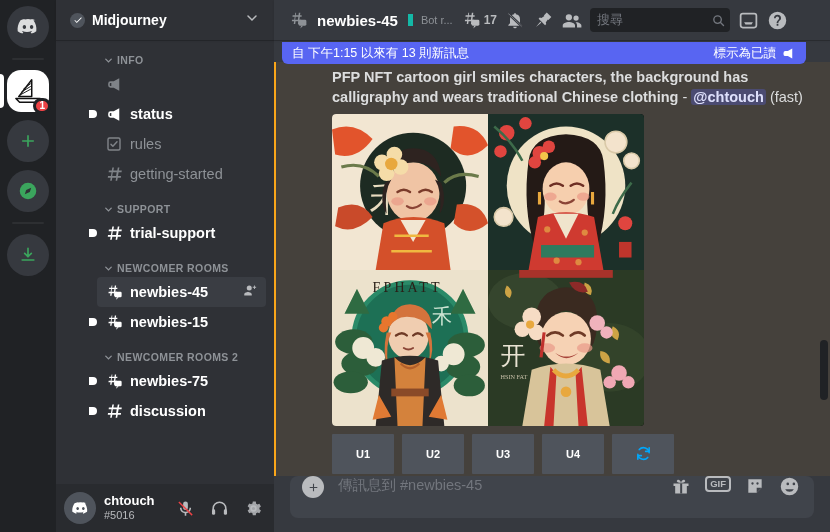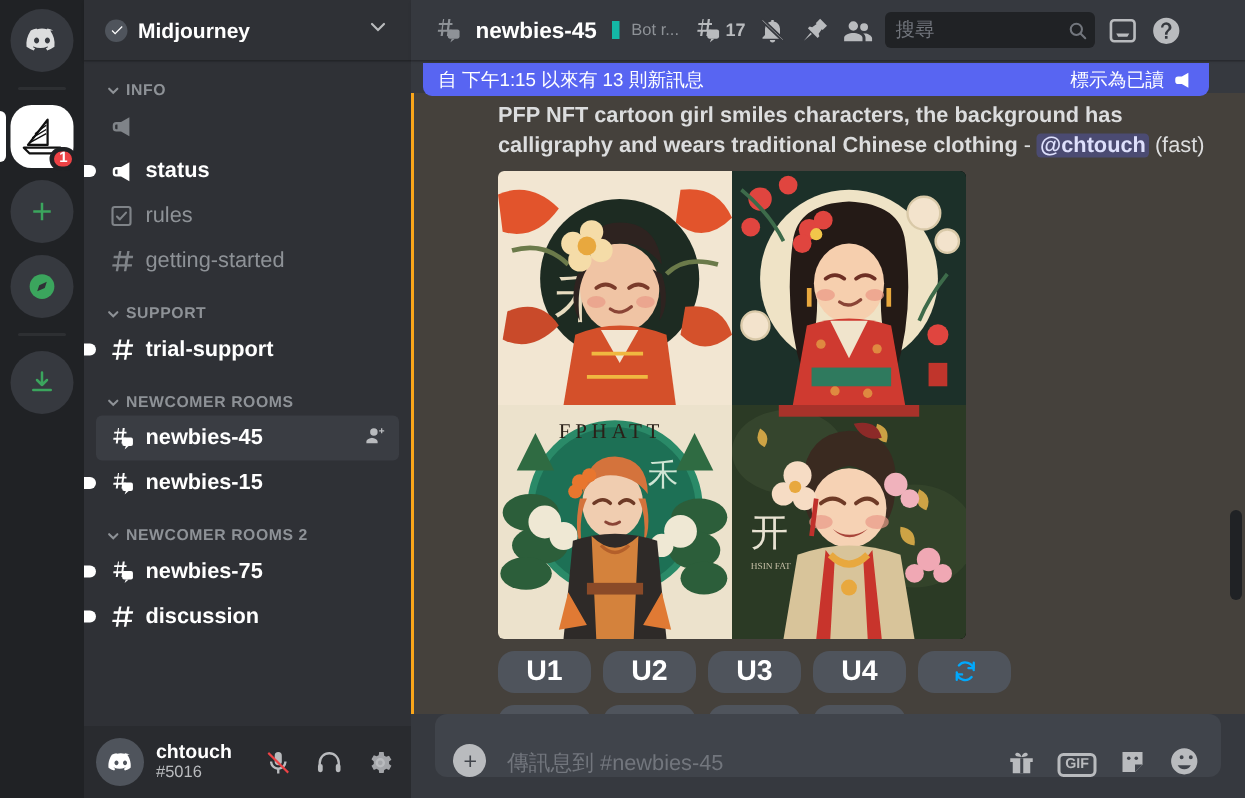--- a/index.html
+++ b/index.html
@@ -48,21 +48,21 @@
     cursor: pointer; flex-shrink: 0;
   }
   .guild-verified {
     width: 15px; height: 15px; border-radius: 50%; background: #4f545c;
     display: flex; align-items: center; justify-content: center; flex-shrink: 0;
   }
   .guild-name {
     color: #fff; font-weight: bold; font-size: 14px; flex: 1;
     white-space: nowrap; overflow: hidden; text-overflow: ellipsis;
   }
-  .chan-scroll { flex: 1; overflow: hidden; padding-top: 14px; position: relative; }
+  .chan-scroll { flex: 1; overflow: hidden; padding-top: 14px; position: relative; padding-left: 33px; }
   .cat {
     display: flex; align-items: center; gap: 3px;
     padding: 14px 8px 3px 14px; color: #8e9297;
     font-size: 10.5px; font-weight: bold; letter-spacing: .4px; cursor: pointer;
   }
   .cat:first-child { padding-top: 0; }
   .chan {
     position: relative; margin: 0 8px; height: 30px; border-radius: 4px;
     display: flex; align-items: center; gap: 6px; padding: 0 8px;
     color: #8e9297; font-size: 14.5px; cursor: pointer;
@@ -137,31 +137,31 @@
 
   .grid {
     width: 312px; height: 312px; margin-top: 6px; border-radius: 4px; overflow: hidden;
     display: grid; grid-template-columns: 1fr 1fr; grid-template-rows: 1fr 1fr;
     background: #000;
   }
   .cell { position: relative; overflow: hidden; }
 
   .btnrow { display: flex; gap: 8px; margin-top: 8px; }
   .mjbtn {
-    width: 62px; height: 28px; background: #4f545c; border-radius: 11px;
-    color: #fff; font-size: 19px; font-weight: 600;
+    width: 62px; height: 40px; background: #4f545c; border-radius: 1px;
+    color: #fff; font-size: 11px; font-weight: 600;
     display: flex; align-items: center; justify-content: center; cursor: pointer;
   }
   .mjbtn.refresh { color: #00a8fc; }
 
   
   .composer { padding: 0 16px 14px 16px; flex-shrink: 0; background: #36393f; position: relative; z-index: 2; }
   .cbox {
     background: #40444b; border-radius: 8px; height: 42px;
-    display: flex; align-items: flex-end; padding: 0 14px 0 12px; gap: 14px;
+    display: flex; align-items: flex-start; padding: 0 14px 0 12px; gap: 14px;
   }
   .plus {
     width: 22px; height: 22px; border-radius: 50%; background: #b9bbbe;
     display: flex; align-items: center; justify-content: center; color: #40444b;
     font-size: 17px; font-weight: bold; line-height: 0; cursor: pointer; flex-shrink: 0;
   }
   .cph { flex: 1; color: #72767d; font-size: 14.5px; white-space: nowrap; overflow: hidden; }
   .cicon { color: #b9bbbe; cursor: pointer; display: flex; align-items: center; }
   .gifbox {
     border: 2px solid #b9bbbe; border-radius: 4px; color: #b9bbbe;

